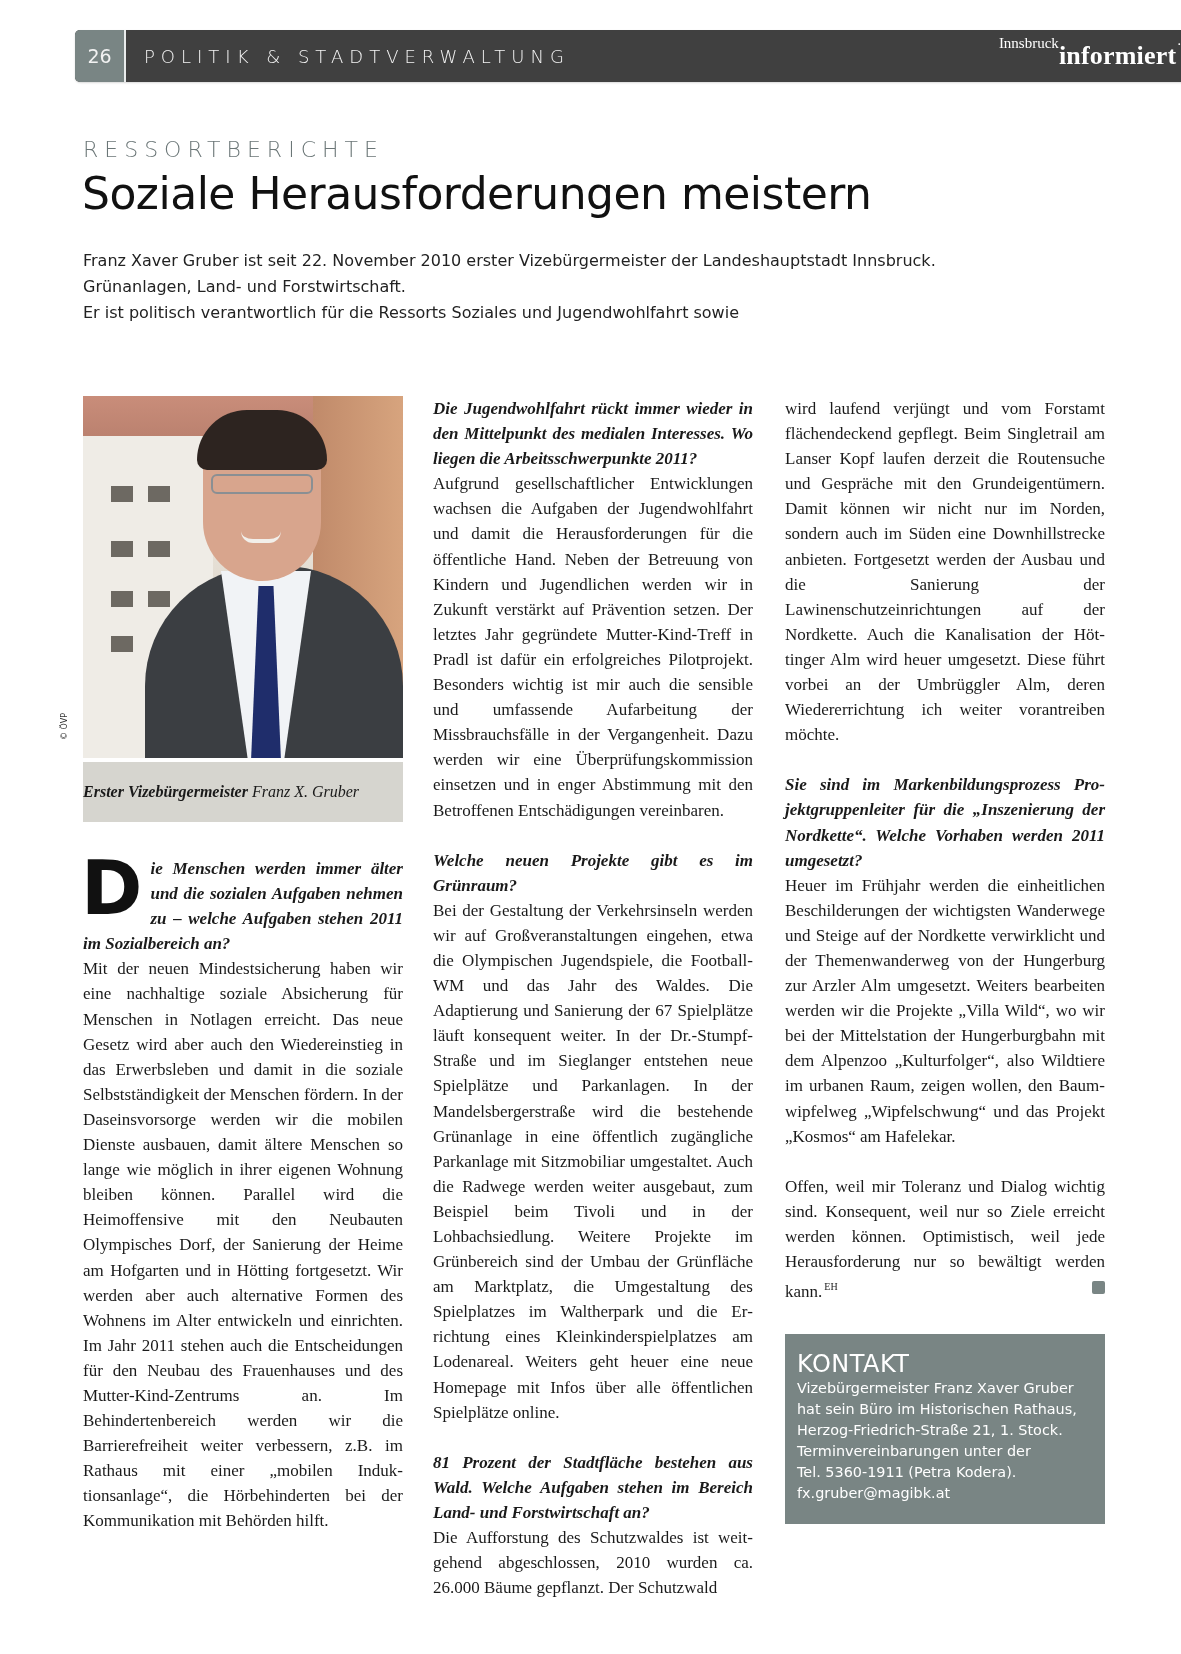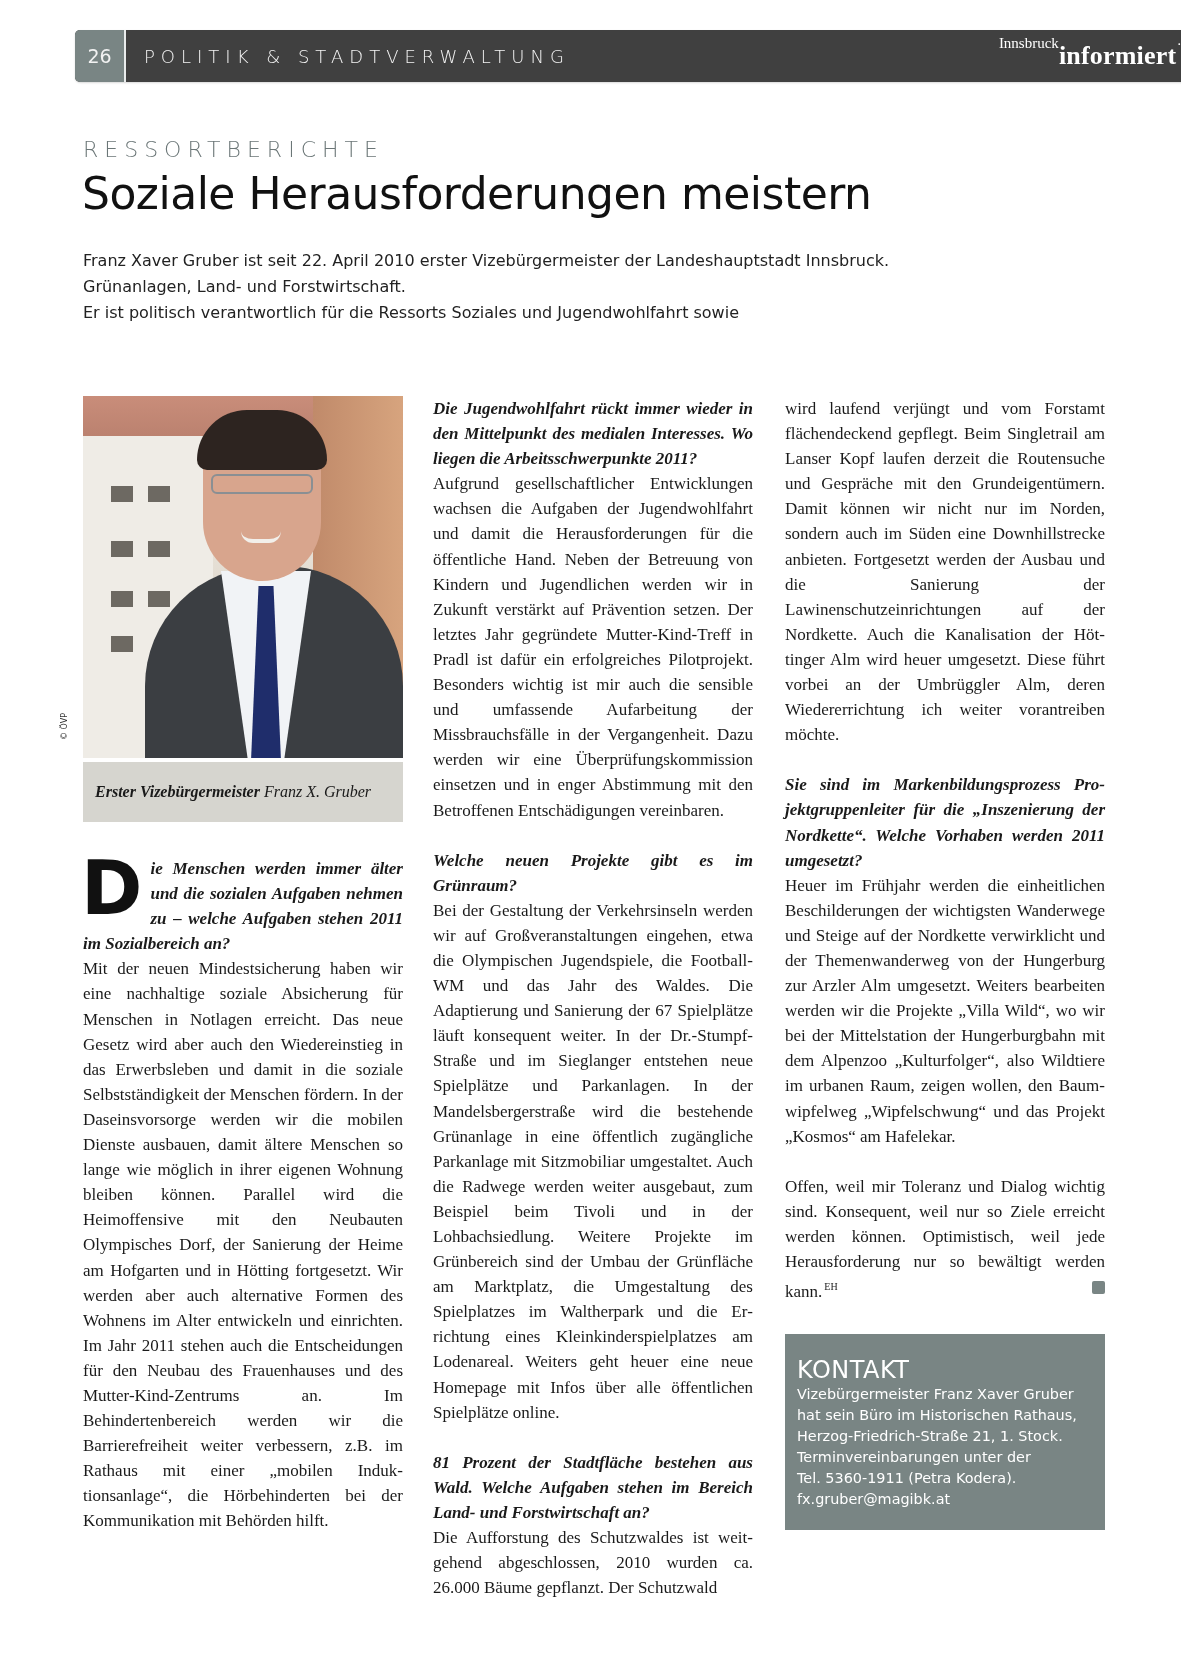--- a/index.html
+++ b/index.html
@@ -71,38 +71,38 @@
   .photo .hair { position:absolute; left:114px; top:14px; width:130px; height:60px; background:#2d2420; border-radius: 60px 60px 12px 12px; }
   .photo .glasses { position:absolute; left:128px; top:78px; width:102px; height:20px; border:2px solid #8a8f93; border-radius: 6px; }
   .photo .smile { position:absolute; left:158px; top:135px; width:40px; height:12px; border-bottom: 4px solid #f2efea; border-radius: 0 0 20px 20px; }
 
   .credit {
     position: absolute; left: 60px; top: 740px; transform: rotate(-90deg); transform-origin: left top;
     font-family: "DejaVu Sans", sans-serif; font-size: 8px; color: #333; white-space: nowrap;
   }
   .caption {
     width: 320px; height: 60px; background: #d6d5cf; margin-top: 4px;
-    display: flex; align-items: center; padding-left: 12px; font-size: 16px; font-style: italic;
+    display: flex; align-items: center; font-size: 16px; font-style: italic;
   }
   .caption .b { font-weight: bold; margin-right: 4px; }
 
   .q { font-style: italic; font-weight: bold; font-weight: 600; }
   p { margin: 0; }
   .gap { height: 25px; }
   .dropcap-wrap { margin-top: 34px; }
   .dropcap {
     float: left; font-family: "DejaVu Sans", sans-serif; font-weight: bold; font-size: 74px;
     line-height: 60px; margin: 2px 8px 0 -2px; color: #111;
   }
   .caps { font-family: "DejaVu Sans", sans-serif; font-size: 15.5px; }
   .sig { font-size: 10px; vertical-align: super; margin-left: 2px; }
   .end-square { float: right; width: 13px; height: 13px; background: #798584; border-radius: 2px; margin-top: 7px; }
 
   .kontakt {
-    width: 320px; margin-top: 30px; background: #798584; color: #fff; padding: 22px 12px 20px 12px;
+    width: 320px; margin-top: 30px; background: #798584; color: #fff; padding: 16px 12px 20px 12px;
     font-family: "DejaVu Sans", sans-serif; text-align: left;
   }
   .kontakt h3 { font-weight: normal; font-size: 24px; letter-spacing: 0.5px; line-height: 28px; }
   .kontakt div { font-size: 14.4px; line-height: 21px; white-space: nowrap; }
 </style>
 </head>
 <body>
 
 <div class="header">
   <div class="page-num">26</div>
@@ -110,21 +110,21 @@
   <div class="logo">
     <span class="l1">Innsbruck</span>
     <span class="l2">informiert</span>
     <span class="l3">.at</span>
   </div>
 </div>
 
 <div class="kicker">RESSORTBERICHTE</div>
 <h1 class="headline">Soziale Herausforderungen meistern</h1>
 <div class="intro">
-  <span>Franz Xaver Gruber ist seit 22. April 2010 erster Vizebürgermeister der Landeshauptstadt Innsbruck.</span>
+  <span>Franz Xaver Gruber ist seit 22. November 2010 erster Vizebürgermeister der Landeshauptstadt Innsbruck.</span>
   <span>Grünanlagen, Land- und Forstwirtschaft.</span>
   <span>Er ist politisch verantwortlich für die Ressorts Soziales und Jugendwohlfahrt sowie</span>
 </div>
 
 <div class="credit">© ÖVP</div>
 
 <div class="col col1">
   <div class="photo">
     <div class="roof"></div>
     <div class="bld-left"></div>

